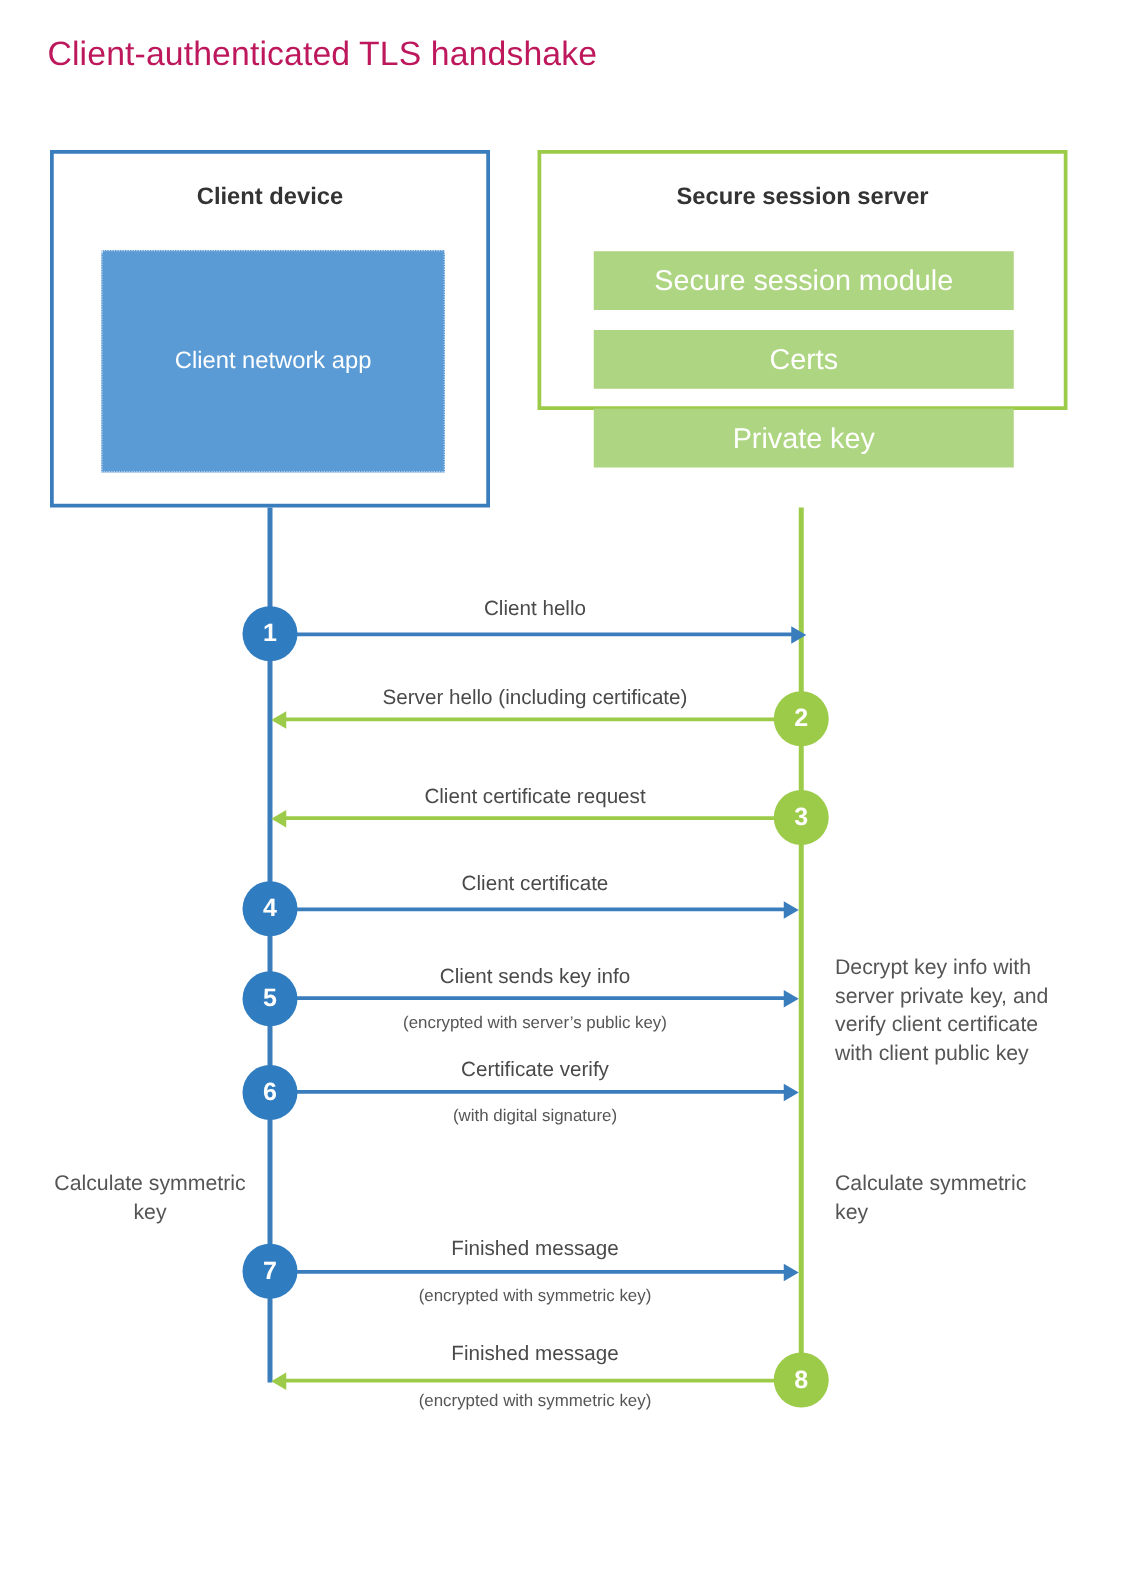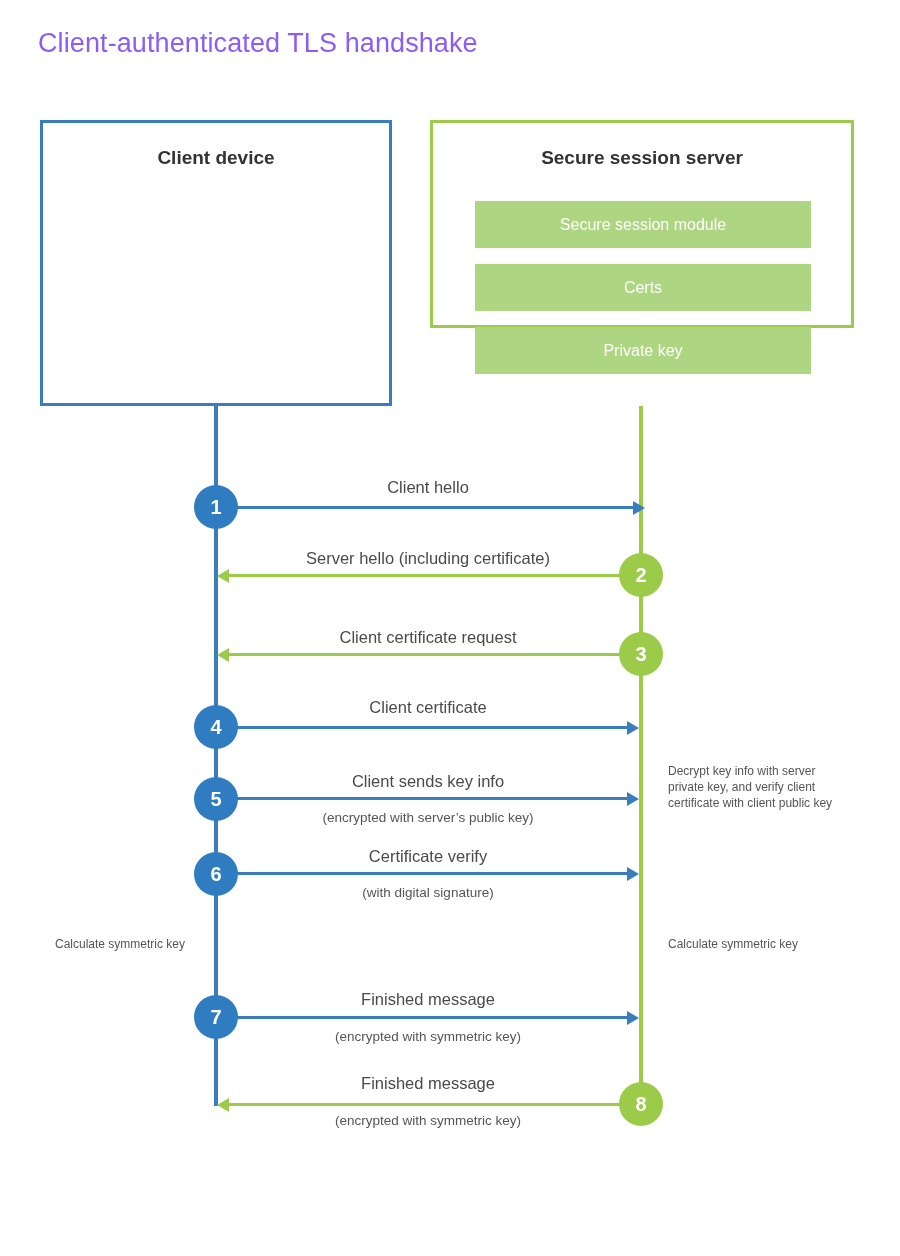--- a/index.html
+++ b/index.html
@@ -17,21 +17,21 @@
   }
 
   
   #page-title {
     position: absolute;
     left: 38px;
     top: 28px;
     font-size: 27px;
     font-weight: 300;
     letter-spacing: 0.1px;
-    color: #8b5cf6;
+    color: #be185d;
     white-space: nowrap;
   }
 
   
   .actor-box {
     position: absolute;
     background: #ffffff;
     box-sizing: border-box;
   }
   #client-box {
@@ -81,21 +81,21 @@
   .server-block {
     position: absolute;
     left: 42px;
     width: 336px;
     height: 47px;
     background: #aed581;
     display: flex;
     align-items: center;
     justify-content: center;
     color: #ffffff;
-    font-size: 16px;
+    font-size: 23px;
     font-weight: 300;
   }
   #server-block-0 { top: 78px; }
   #server-block-1 { top: 141px; text-align: right; }
   #server-block-2 { top: 204px; }
 
   
   .lifeline {
     position: absolute;
     width: 4px;
@@ -167,21 +167,21 @@
     text-align: center;
     font-size: 13.5px;
     font-weight: 300;
     color: #555555;
     white-space: nowrap;
   }
 
   
   .side-note {
     position: absolute;
-    font-size: 12px;
+    font-size: 17px;
     font-weight: 300;
     color: #555555;
     line-height: 1.35;
   }
   #note-client-calc {
     left: 40px;
     top: 936px;
     width: 160px;
     text-align: center;
   }
@@ -198,20 +198,21 @@
     text-align: left;
   }
 </style>
 </head>
 <body>
 
 <div id="page-title">Client-authenticated TLS handshake</div>
 
 <div class="actor-box" id="client-box">
   <div class="actor-title">Client device</div>
+  <div id="client-app">Client network app</div>
 </div>
 
 <div class="actor-box" id="server-box">
   <div class="actor-title">Secure session server</div>
   <div class="server-block" id="server-block-0">Secure session module</div>
   <div class="server-block" id="server-block-1">Certs</div>
   <div class="server-block" id="server-block-2">Private key</div>
 </div>
 
 <div class="lifeline" id="lifeline-client"></div>

